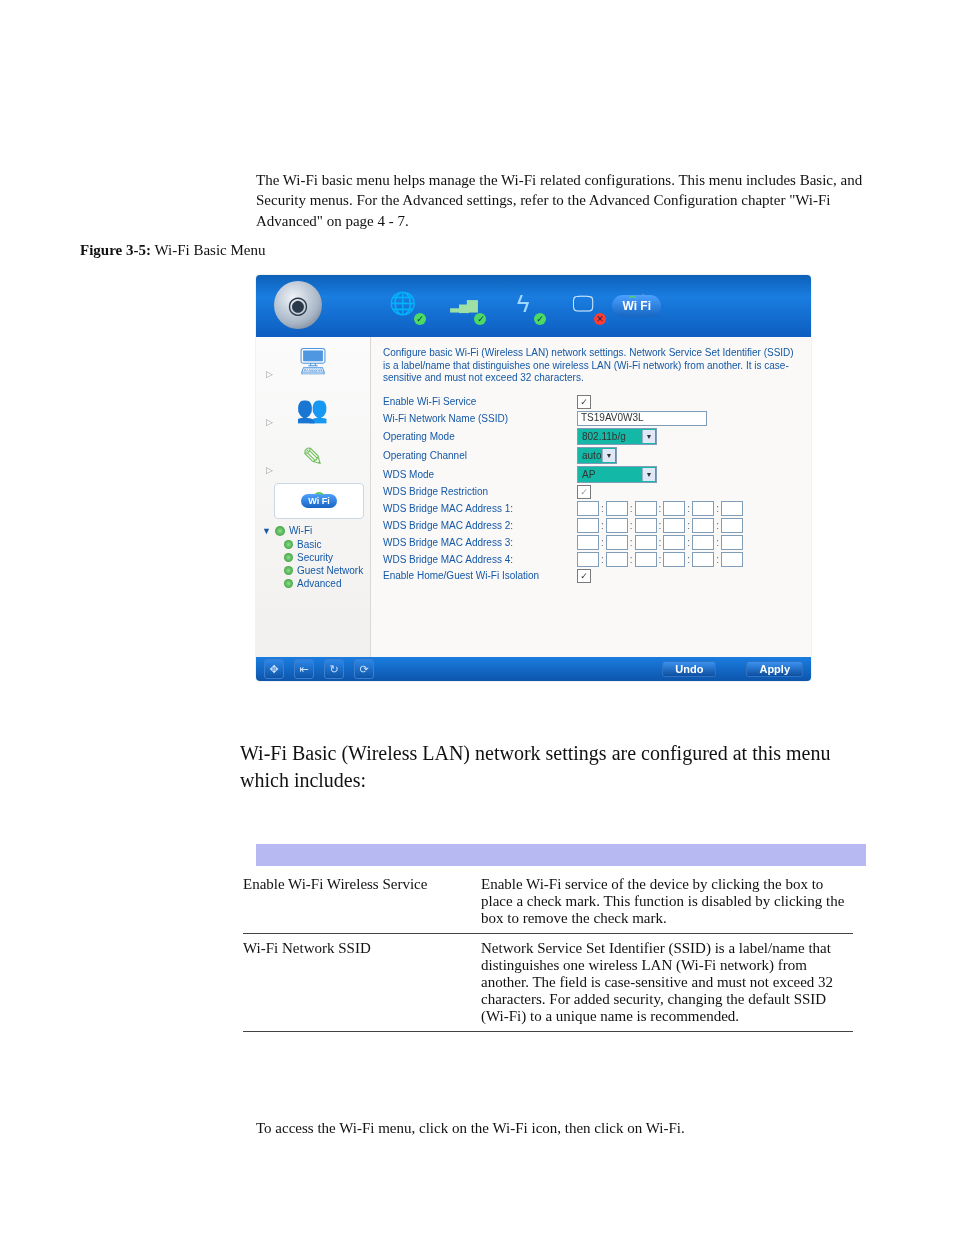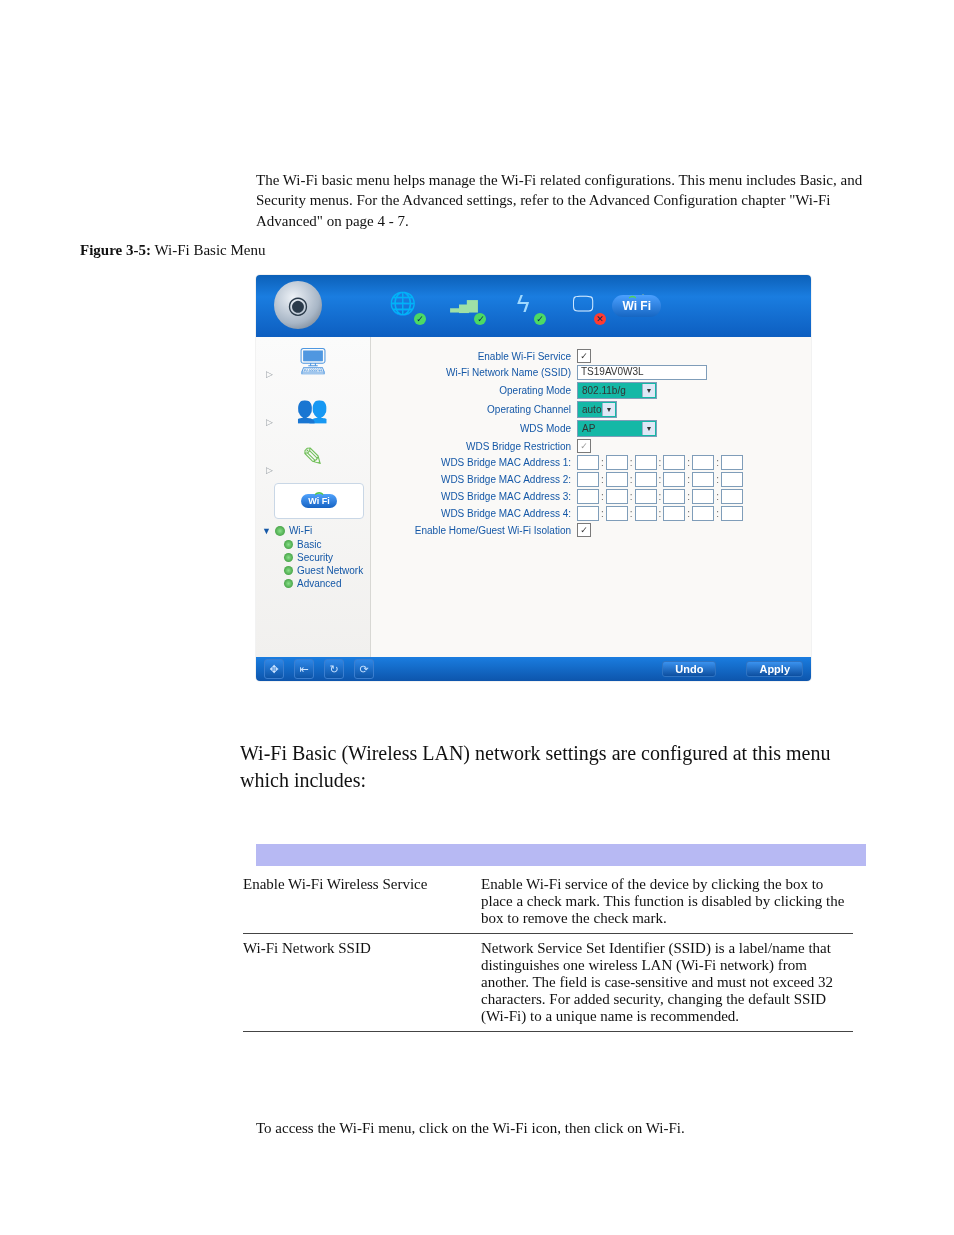--- a/index.html
+++ b/index.html
@@ -156,21 +156,21 @@
     color: #1558a7;
   }
   .desc-text { font-size: 10px; line-height: 1.25; margin-bottom: 10px; }
   .row {
     display: flex;
     align-items: center;
     margin: 2px 0;
   }
   .row .lbl {
     width: 188px;
-    text-align: right;
+    text-align: left;
     padding-right: 6px;
     white-space: nowrap;
   }
   .chk {
     width: 12px; height: 12px; border: 1px solid #7a7a7a;
     display: inline-flex; align-items: center; justify-content: center;
     font-size: 9px; color: #333; background:#fff;
   }
   .txt {
     height: 15px; border: 1px solid #7f9db9; background:#fff;
@@ -327,20 +327,21 @@
               </div>
             <div class="tree-child">
                 <span class="tree-ball"></span>
                 <span>Advanced</span>
               </div>
           </div>
         </div>
       </div>
 
       <div class="content">
+        <div class="desc-text">Configure basic Wi-Fi (Wireless LAN) network settings. Network Service Set Identifier (SSID) is a label/name that distinguishes one wireless LAN (Wi-Fi network) from another. It is case-sensitive and must not exceed 32 characters.</div>
 
         <div class="row">
           <div class="lbl">Enable Wi-Fi Service</div>
           <div class="chk">✓</div>
         </div>
         <div class="row">
           <div class="lbl">Wi-Fi Network Name (SSID)</div>
           <div class="txt" style="width:130px;">TS19AV0W3L</div>
         </div>
         <div class="row">

